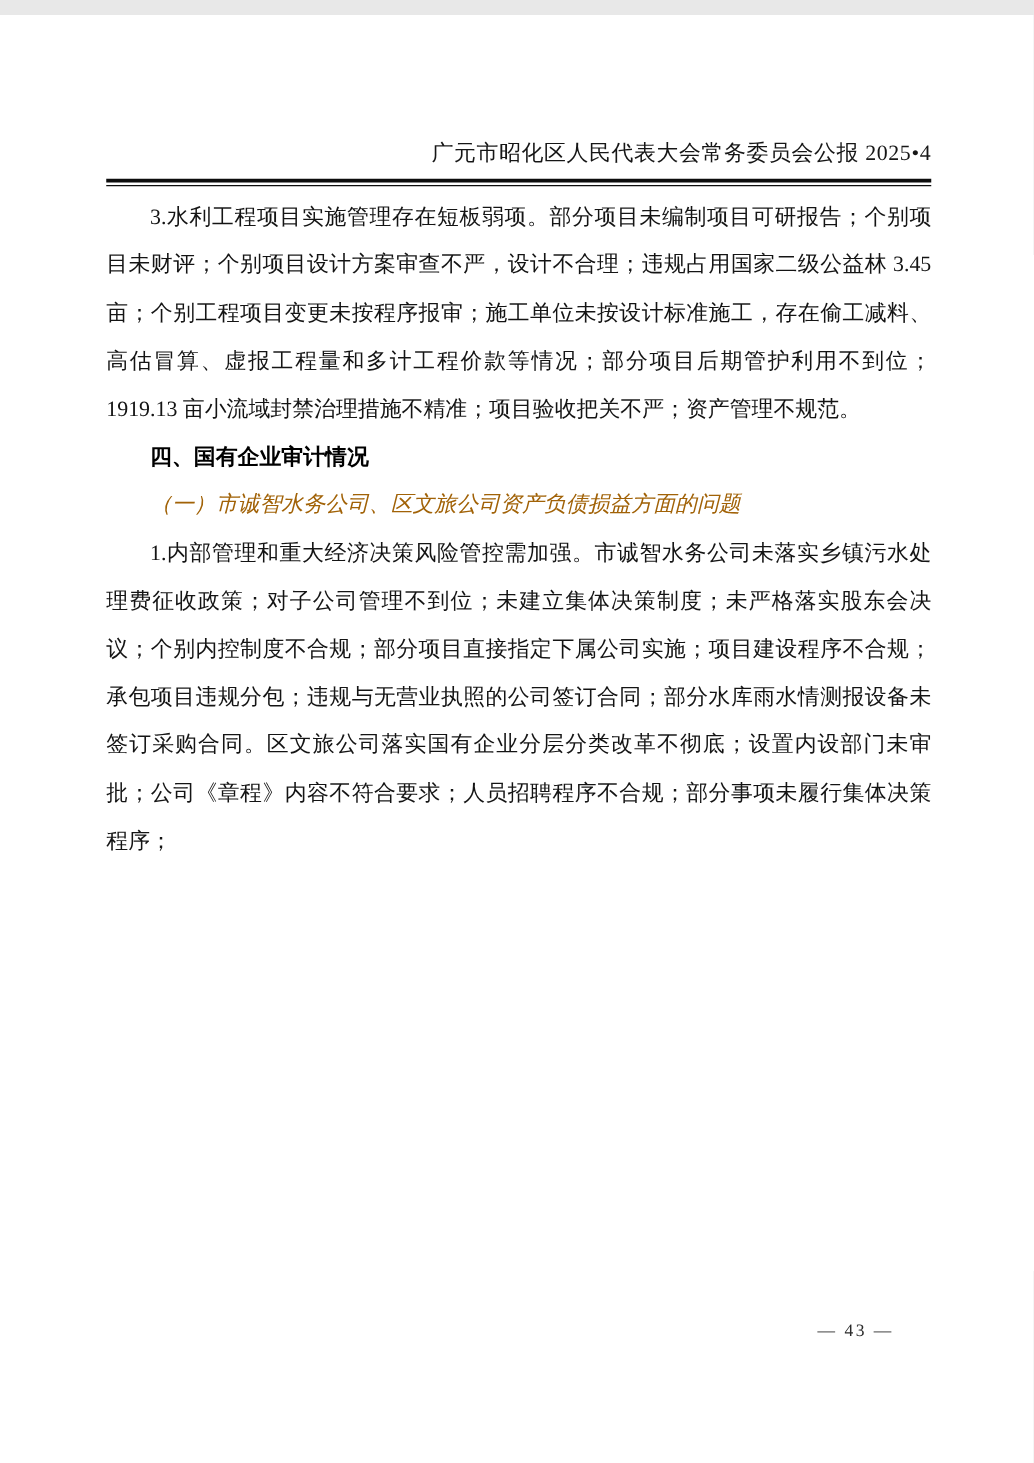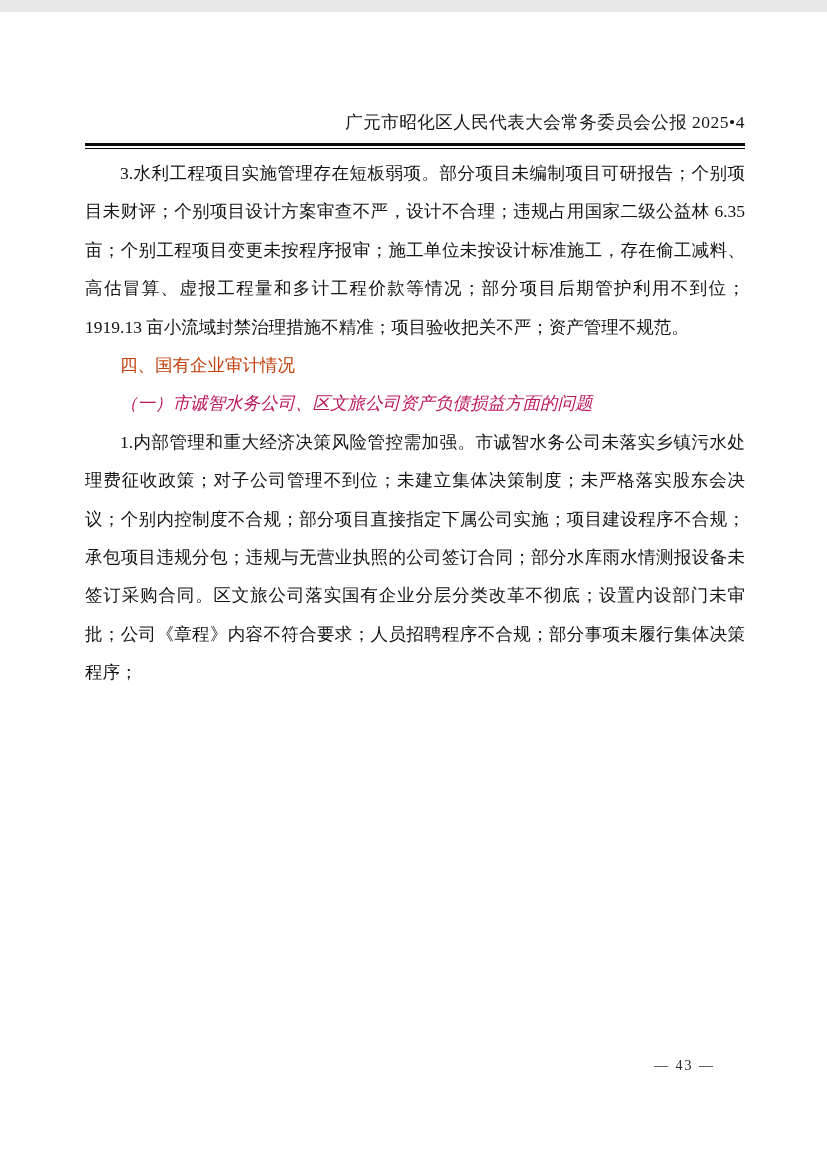--- a/index.html
+++ b/index.html
@@ -46,46 +46,46 @@
   }
   .body-text p {
     margin: 0;
     padding: 0;
   }
   .para-indent {
     text-indent: 2em;
   }
   .heading-bold {
     font-family: "Liberation Sans", "DejaVu Sans", sans-serif;
-    font-weight: normal;
+    font-weight: bold;
     text-indent: 2em;
-    color: #c2410c;
+    color: #000000;
   }
   .heading-kaiti {
     font-style: italic;
     text-indent: 2em;
-    color: #be185d;
+    color: #a16207;
   }
   .page-footer {
     position: absolute;
     top: 1046px;
     right: 112px;
     font-size: 14px;
     letter-spacing: 2px;
     color: #2a2a2a;
   }
 </style>
 </head>
 <body>
 
 <div class="page">
   <div class="content">
     <div class="doc-header">广元市昭化区人民代表大会常务委员会公报 2025•4</div>
     <div class="header-rule"></div>
     <div class="body-text">
-      <p class="para-indent">3.水利工程项目实施管理存在短板弱项。部分项目未编制项目可研报告；个别项目未财评；个别项目设计方案审查不严，设计不合理；违规占用国家二级公益林 6.35 亩；个别工程项目变更未按程序报审；施工单位未按设计标准施工，存在偷工减料、高估冒算、虚报工程量和多计工程价款等情况；部分项目后期管护利用不到位；1919.13 亩小流域封禁治理措施不精准；项目验收把关不严；资产管理不规范。</p>
+      <p class="para-indent">3.水利工程项目实施管理存在短板弱项。部分项目未编制项目可研报告；个别项目未财评；个别项目设计方案审查不严，设计不合理；违规占用国家二级公益林 3.45 亩；个别工程项目变更未按程序报审；施工单位未按设计标准施工，存在偷工减料、高估冒算、虚报工程量和多计工程价款等情况；部分项目后期管护利用不到位；1919.13 亩小流域封禁治理措施不精准；项目验收把关不严；资产管理不规范。</p>
       <p class="heading-bold">四、国有企业审计情况</p>
       <p class="heading-kaiti">（一）市诚智水务公司、区文旅公司资产负债损益方面的问题</p>
       <p class="para-indent">1.内部管理和重大经济决策风险管控需加强。市诚智水务公司未落实乡镇污水处理费征收政策；对子公司管理不到位；未建立集体决策制度；未严格落实股东会决议；个别内控制度不合规；部分项目直接指定下属公司实施；项目建设程序不合规；承包项目违规分包；违规与无营业执照的公司签订合同；部分水库雨水情测报设备未签订采购合同。区文旅公司落实国有企业分层分类改革不彻底；设置内设部门未审批；公司《章程》内容不符合要求；人员招聘程序不合规；部分事项未履行集体决策程序；</p>
     </div>
   </div>
   <div class="page-footer">—  43  —</div>
 </div>
 
 </body></html>

